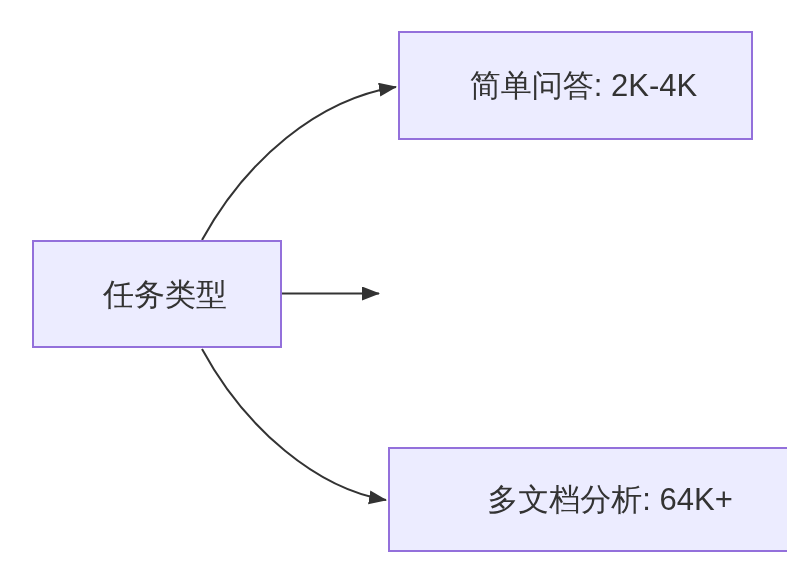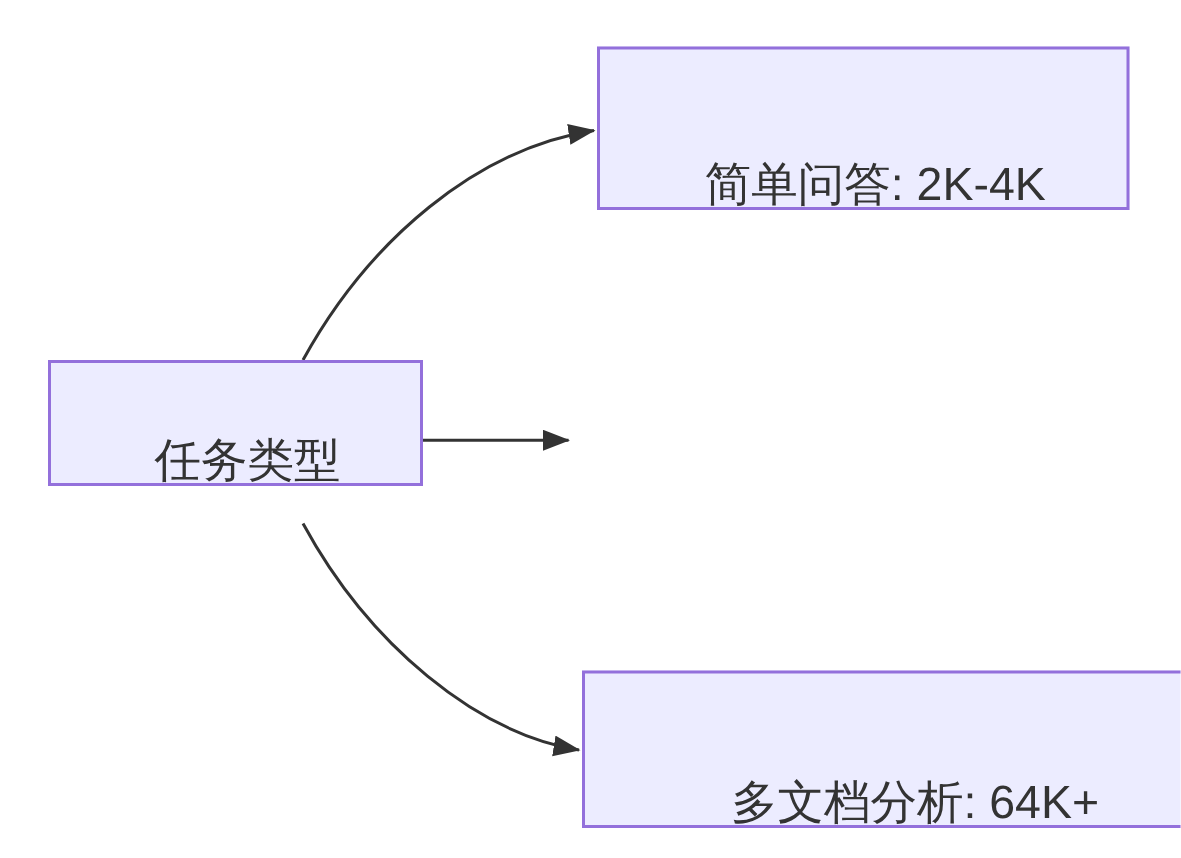--- a/index.html
+++ b/index.html
@@ -23,29 +23,29 @@
     position: absolute;
     left: 0;
     top: 0;
   }
   .node {
     position: absolute;
     box-sizing: border-box;
     background: #ECECFF;
     border: 2px solid #9370DB;
     display: flex;
-    align-items: flex-end;
+    align-items: center;
     justify-content: center;
     color: #333333;
     font-size: 31px;
     line-height: 1;
     white-space: nowrap;
     padding-left: 16px;
   }
-  #node-root { left: 32px;  top: 240px; width: 250px; height: 84px; }
+  #node-root { left: 32px;  top: 240px; width: 250px; height: 108px; }
   #node-b0   { left: 398px; top: 31px;  width: 355px; height: 109px; }
   #node-b1   { left: 381px; top: 242px; width: 390px; height: 105px; }
   #node-b2   { left: 388px; top: 447px; width: 428px; height: 105px; }
 </style>
 </head>
 <body>
 
 <div class="canvas">
 
   <svg class="edges" width="787" height="572" viewBox="0 0 787 572" aria-hidden="true">

